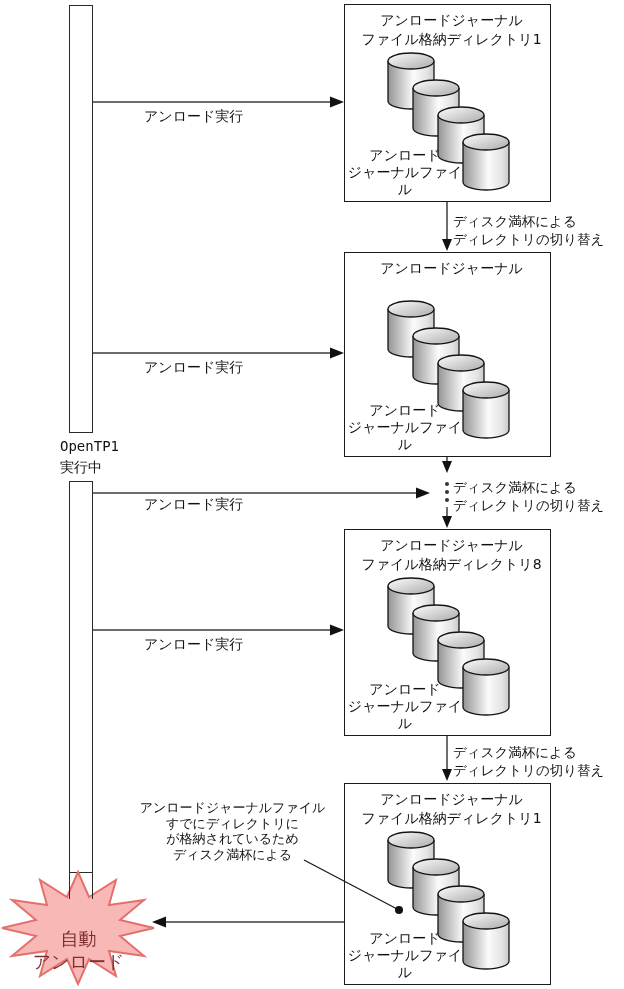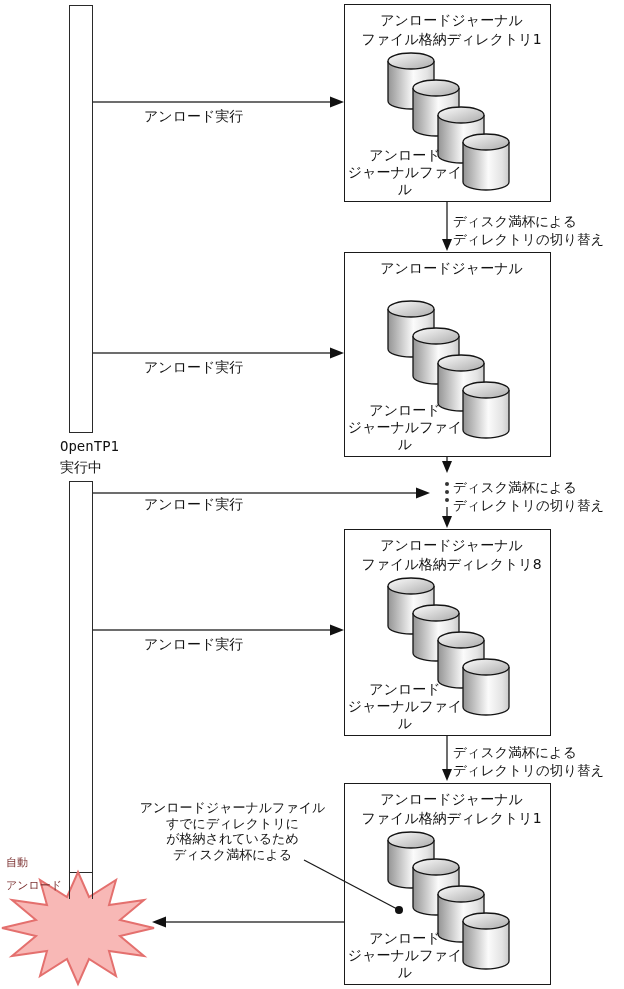--- a/index.html
+++ b/index.html
@@ -43,22 +43,22 @@
     font-size:13.5px;line-height:17.5px;z-index:8;
   }
   .callout{
     position:absolute;left:105px;top:800px;width:255px;text-align:center;
     font-size:13px;line-height:15.5px;z-index:8;
   }
   .overlay{position:absolute;left:0;top:0;z-index:5;pointer-events:none;}
   .star-svg{position:absolute;left:0;top:868px;z-index:4;}
   .star-svg polygon{fill:var(--star-fill);stroke:var(--star-border);stroke-width:2;}
   .star-text{
-    position:absolute;left:6px;top:851px;width:145px;text-align:left;
-    font-size:11px;line-height:23px;color:var(--star-text);z-index:8;
+    position:absolute;left:6px;top:927px;width:145px;text-align:center;
+    font-size:18px;line-height:23px;color:var(--star-text);z-index:8;
   }
   .ln{stroke:var(--line-color);stroke-width:1.5;fill:none;}
   .hd{fill:#111;stroke:none;}
   .dot{fill:#333;stroke:none;}
 </style>
 </head>
 <body>
 
 <div class="canvas">
 

